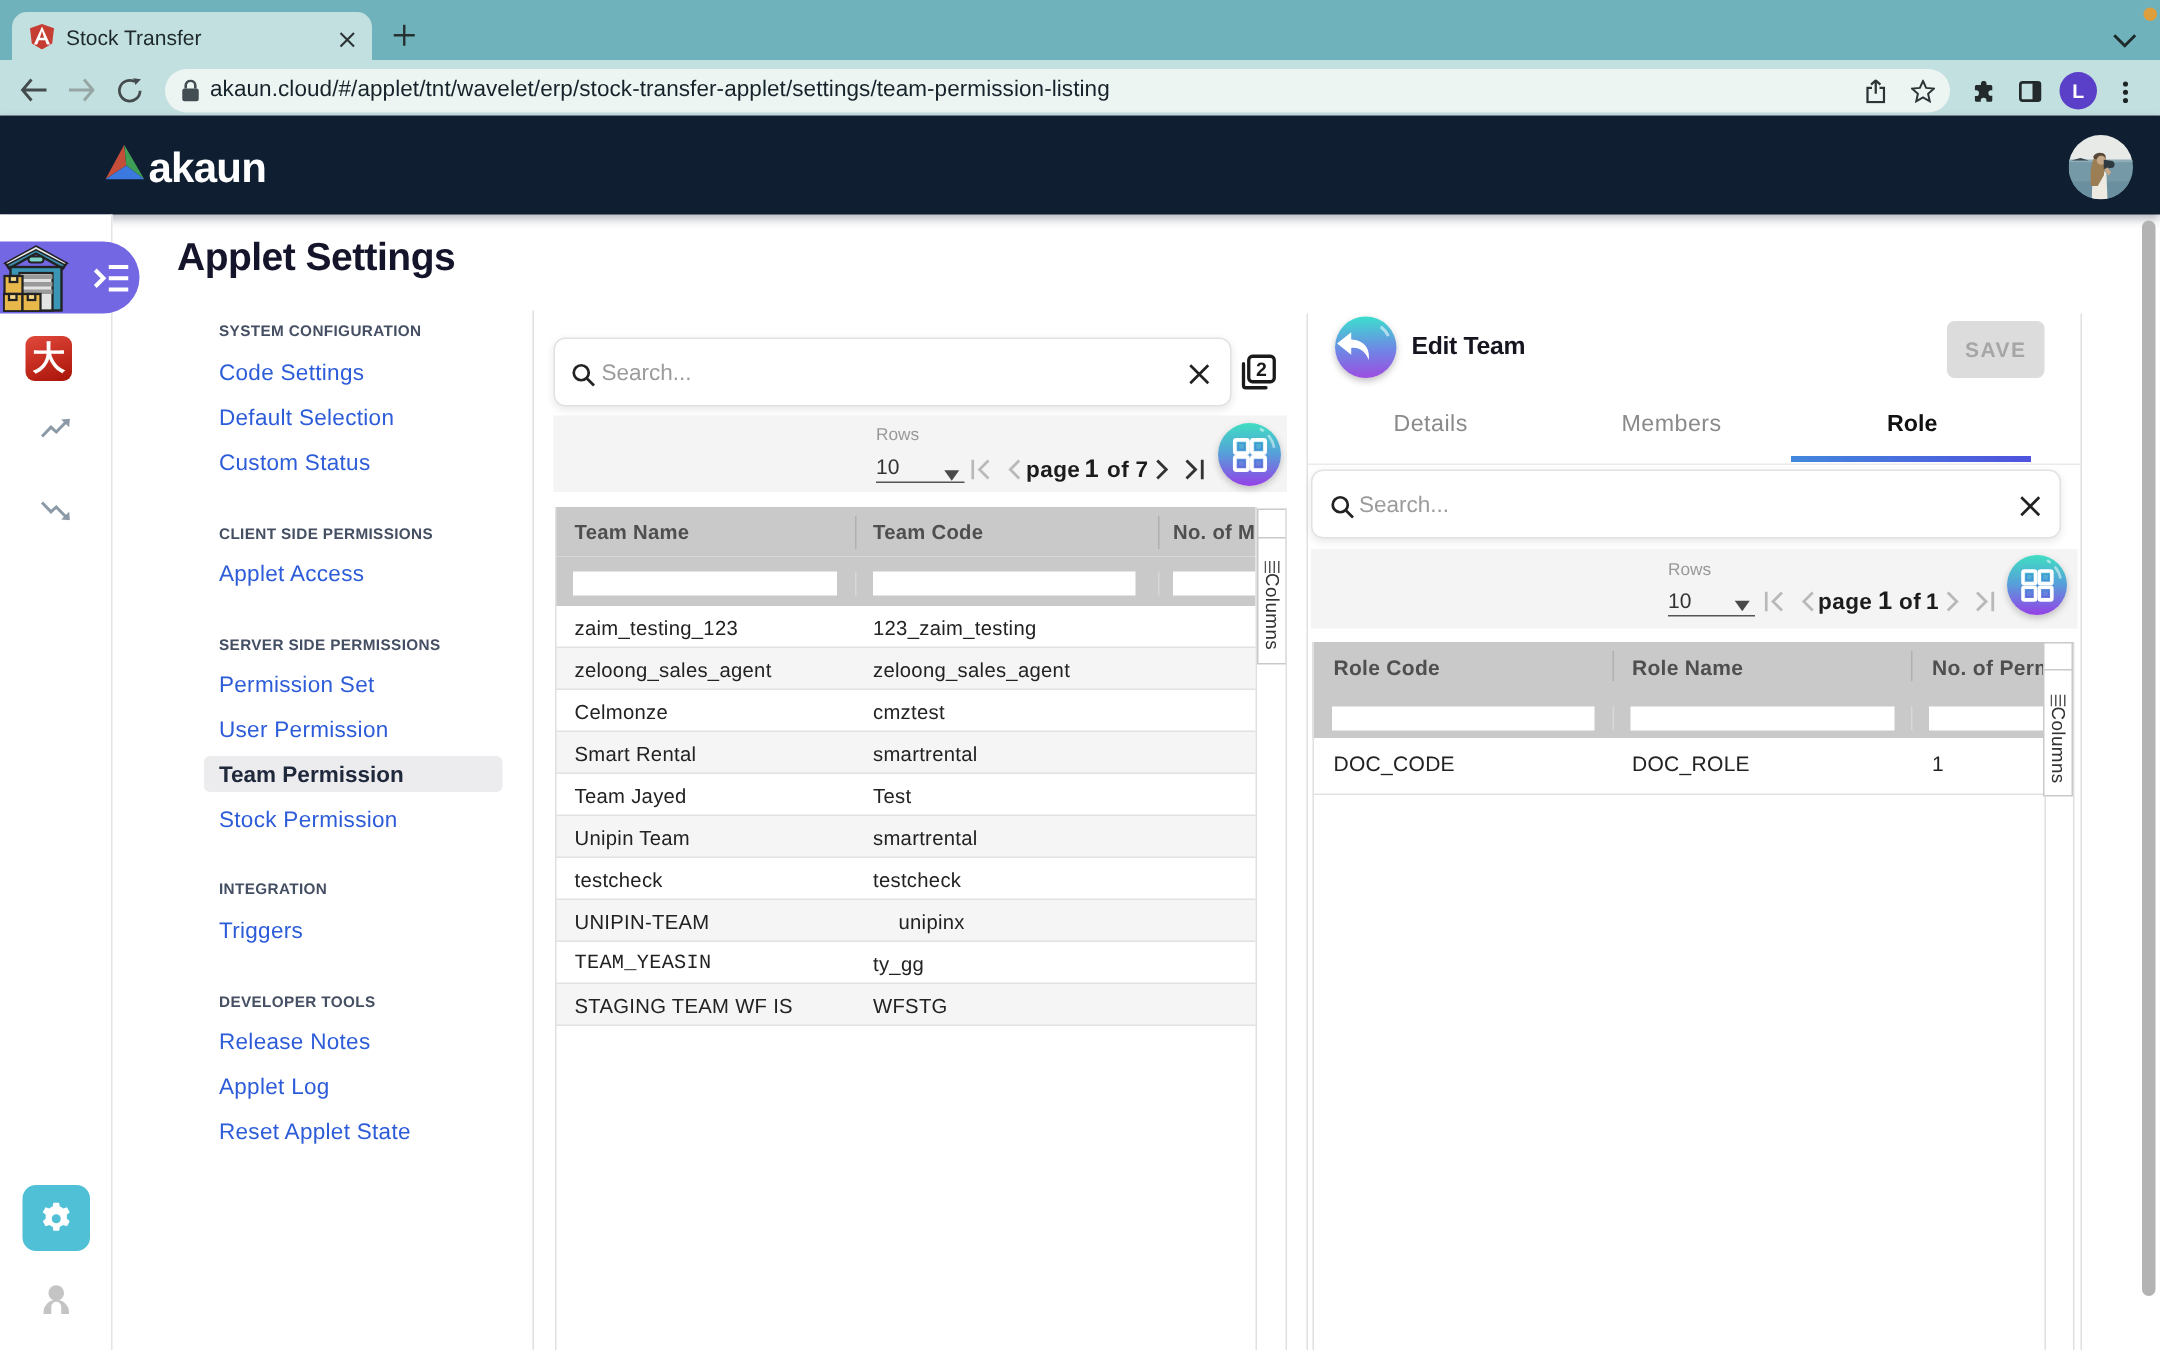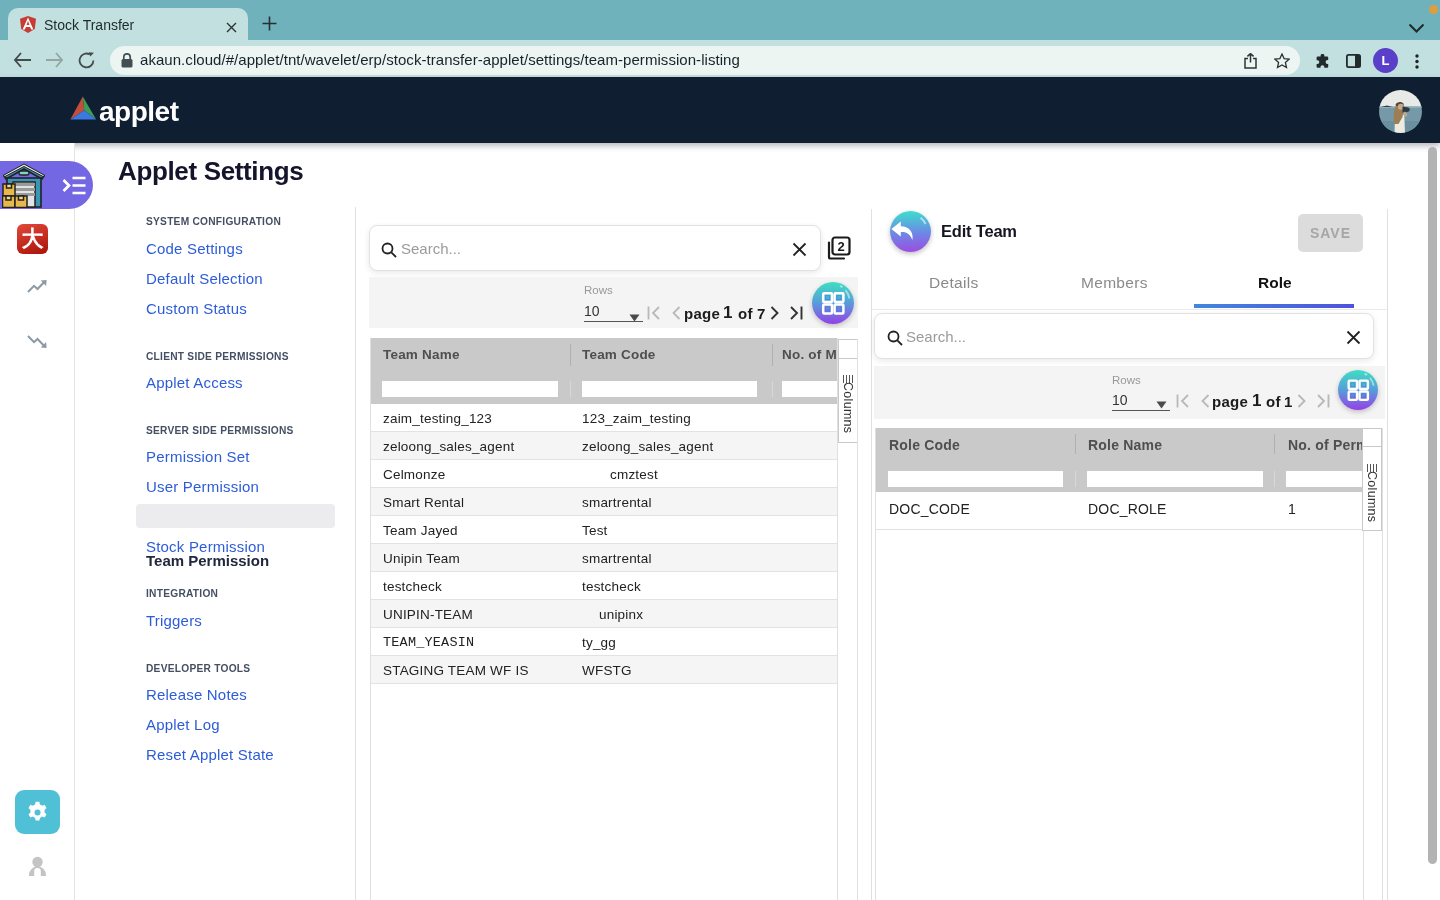--- a/index.html
+++ b/index.html
@@ -31,21 +31,21 @@
 .appletpill { left:0; top:161px; width:93px; height:48px; background:#7467e3; border-radius:0 24px 24px 0; }
 .redicon { left:17px; top:224px; width:31px; height:30px; border-radius:6px; background:linear-gradient(160deg,#e0493c,#c0281c 60%,#a81408); }
 .redglyph { left:17px; top:224px; width:31px; height:30px; color:#fff; font-size:22px; font-weight:bold; text-align:center; line-height:30px; font-family:"Liberation Serif",serif; }
 .gearbtn { left:15px; top:790px; width:45px; height:44px; border-radius:9px; background:#4fc0d6; }
 
 
 .pagetitle { left:118px; top:156px; font-size:26px; font-weight:600; color:#14142b; letter-spacing:-0.35px; }
 .navsec { left:146px; font-size:10.2px; font-weight:bold; color:#454f63; letter-spacing:0.25px; }
 .navlink { left:146px; font-size:15px; color:#2d5cd9; letter-spacing:0.2px; }
 .navsel { left:136px; top:504px; width:199px; height:24px; background:#ececee; border-radius:4px; }
-.navseltext { left:146px; top:508px; font-size:15px; font-weight:600; color:#20283c;margin-top:44px; }
+.navseltext { left:146px; top:508px; font-size:15px; font-weight:600; color:#20283c; }
 .vline { width:1px; background:#e0e0e0; }
 
 
 .searchbox { height:46px; background:#fff; border:1px solid #e2e2e2; border-radius:8px; box-shadow:0 2px 6px rgba(0,0,0,0.09); }
 .searchtext { font-size:15px; color:#9b9b9b; }
 
 
 .strip { background:#f4f4f4; }
 .rowslabel { font-size:11.5px; color:#999; }
 .rowsval { font-size:14px; color:#333; }
@@ -153,21 +153,21 @@
 </div>
 
 <div class="abs appheader"></div>
 <div class="abs" style="left:70px;top:96px;">
   <svg width="27" height="25" viewBox="0 0 27 25">
     <polygon points="12.8,0.5 0.3,23.5 14.2,14.3" fill="#c44e39"></polygon>
     <polygon points="12.8,0.5 26.2,23.5 14.2,14.3" fill="#3f9e56"></polygon>
     <polygon points="0.3,23.5 26.2,23.5 14.2,14.3" fill="#3b78e0"></polygon>
   </svg>
 </div>
-<div class="abs logotext">applet</div>
+<div class="abs logotext">akaun</div>
 <div class="abs useravatar">
   <svg width="43" height="43" viewBox="0 0 43 43">
     <rect width="43" height="17" fill="#e7eae6"></rect>
     <rect y="16.5" width="43" height="26.5" fill="#7599a6"></rect>
     <rect y="16.5" width="43" height="1.6" fill="#8fadb6"></rect>
     <rect y="31" width="43" height="12" fill="#6a8f9e"></rect>
     <path d="M2 17 L8 15.4 L13.5 17 Z" fill="#31404a"></path>
     <path d="M15.5 43 L16 26 C16 22.5 25 22.5 25.3 26 L26 43 Z" fill="#edeae2"></path>
     <path d="M15 34 C14 24 15.5 14.5 19.3 13.6 C22.5 12.9 24.5 15 25 18 L23.5 27 L19.5 34 Z" fill="#9c7e55"></path>
     <path d="M16.5 14.5 C17.5 11.5 23 11 24.5 13.5 L25 16.5 L17 16 Z" fill="#574837"></path>
@@ -340,21 +340,21 @@
 <div class="abs" style="left:772px;top:381px;width:1px;height:16px;background:#d8d8d8;"></div>
 <div id="midrows">
 <div class="abs" style="left:370px;top:404px;width:467px;height:28px;background:#ffffff;border-bottom:1px solid #e2e2e2;"></div>
 <div class="abs cell" style="left:383px;top:411px;">zaim_testing_123</div>
 <div class="abs cell" style="left:582px;top:411px;">123_zaim_testing</div>
 <div class="abs" style="left:370px;top:432px;width:467px;height:28px;background:#f5f5f5;border-bottom:1px solid #e2e2e2;"></div>
 <div class="abs cell" style="left:383px;top:439px;">zeloong_sales_agent</div>
 <div class="abs cell" style="left:582px;top:439px;">zeloong_sales_agent</div>
 <div class="abs" style="left:370px;top:460px;width:467px;height:28px;background:#ffffff;border-bottom:1px solid #e2e2e2;"></div>
 <div class="abs cell" style="left:383px;top:467px;">Celmonze</div>
-<div class="abs cell" style="left:582px;top:467px;margin-left:28px;">cmztest</div>
+<div class="abs cell" style="left:582px;top:467px;">cmztest</div>
 <div class="abs" style="left:370px;top:488px;width:467px;height:28px;background:#f5f5f5;border-bottom:1px solid #e2e2e2;"></div>
 <div class="abs cell" style="left:383px;top:495px;">Smart Rental</div>
 <div class="abs cell" style="left:582px;top:495px;">smartrental</div>
 <div class="abs" style="left:370px;top:516px;width:467px;height:28px;background:#ffffff;border-bottom:1px solid #e2e2e2;"></div>
 <div class="abs cell" style="left:383px;top:523px;">Team Jayed</div>
 <div class="abs cell" style="left:582px;top:523px;">Test</div>
 <div class="abs" style="left:370px;top:544px;width:467px;height:28px;background:#f5f5f5;border-bottom:1px solid #e2e2e2;"></div>
 <div class="abs cell" style="left:383px;top:551px;">Unipin Team</div>
 <div class="abs cell" style="left:582px;top:551px;">smartrental</div>
 <div class="abs" style="left:370px;top:572px;width:467px;height:28px;background:#ffffff;border-bottom:1px solid #e2e2e2;"></div>

